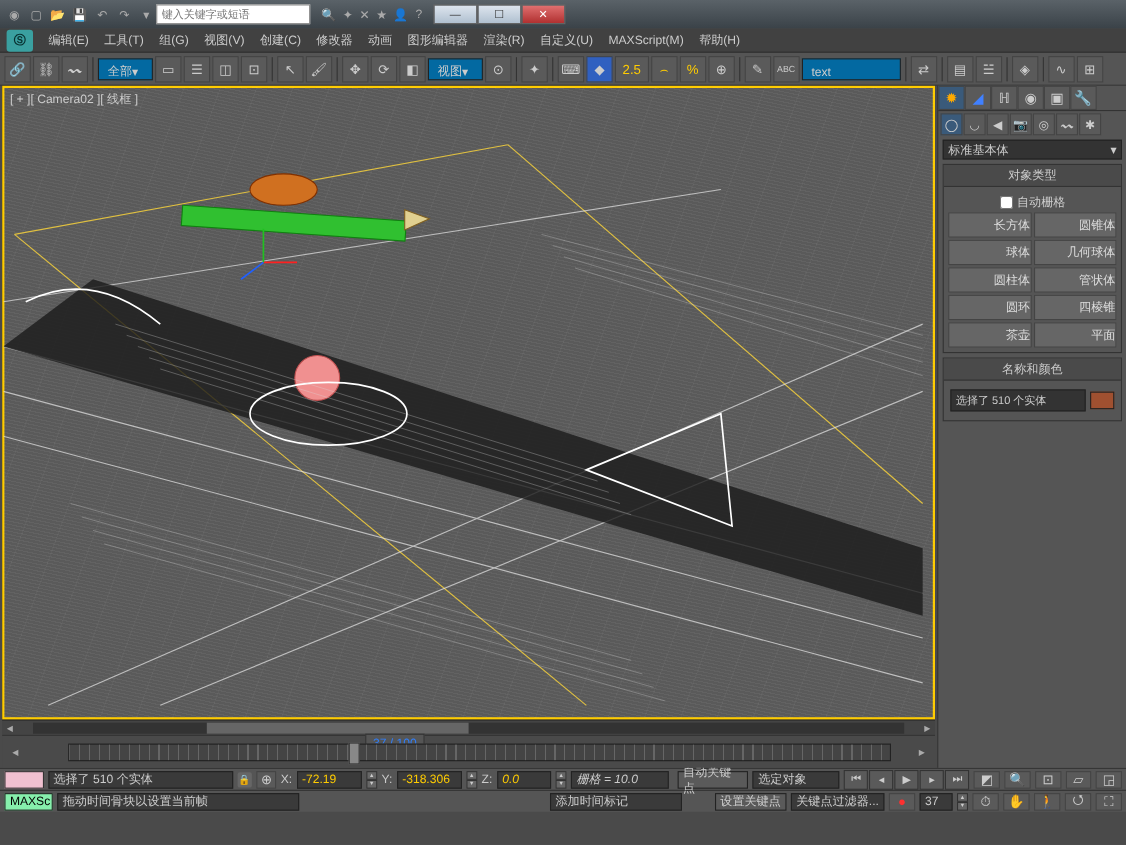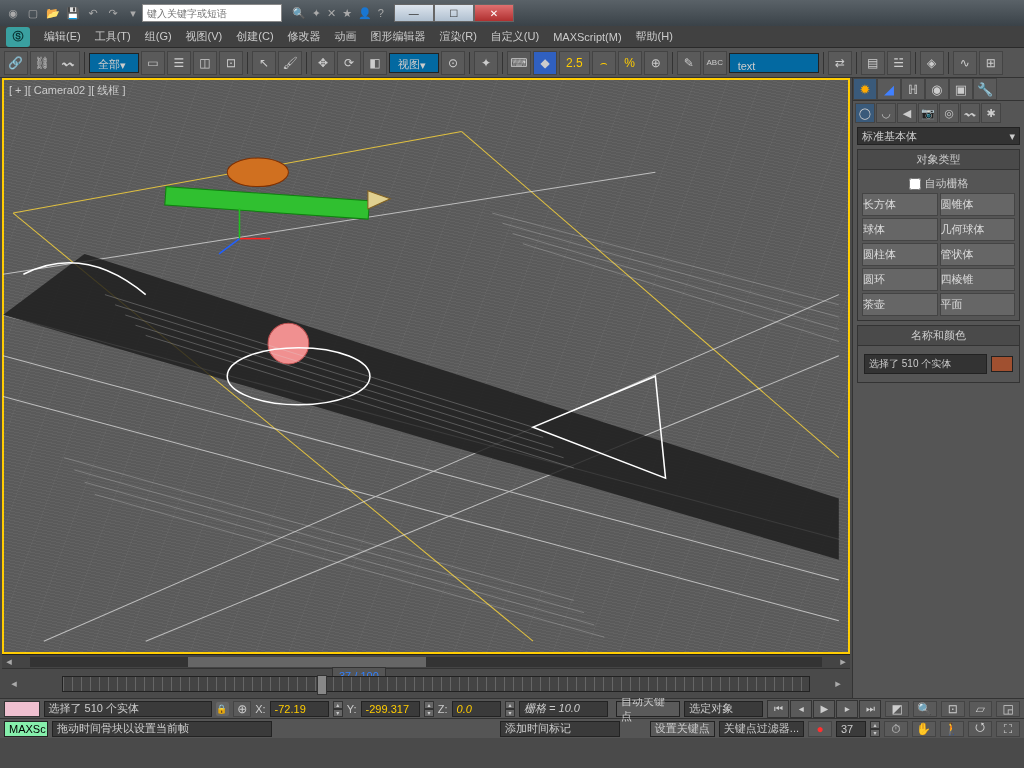--- a/index.html
+++ b/index.html
@@ -55,21 +55,21 @@
 .cmd-tabs div.on { background: #3a5a7a; }
 .cmd-subtabs { display: flex; flex-wrap: wrap; padding: 2px; gap: 1px; }
 .cmd-subtabs div { width: 20px; height: 20px; background: #5a5a5a; border: 1px solid #444; display: flex; align-items: center; justify-content: center; font-size: 11px; }
 .cmd-drop { margin: 2px 4px; height: 18px; background: #333; border: 1px solid #222; display: flex; align-items: center; padding: 0 4px; justify-content: space-between; }
 .rollout { border: 1px solid #333; margin: 2px 4px; background: #555; }
 .rollout-title { background: #4a4a4a; text-align: center; padding: 2px; border-bottom: 1px solid #333; }
 .rollout-body { padding: 4px; }
 .chk-row { display: flex; align-items: center; gap: 4px; padding: 2px 0; justify-content: center; }
 .chk-row input { width: 12px; height: 12px; }
 .prim-grid { display: grid; grid-template-columns: 1fr 1fr; gap: 2px; }
-.prim-btn { background: #666; border: 1px solid #444; text-align: left; padding: 3px 0; color: #ddd; font-size: 11px; }
+.prim-btn { background: #666; border: 1px solid #444; text-align: right; padding: 3px 0; color: #ddd; font-size: 11px; }
 .color-row { display: flex; align-items: center; gap: 4px; padding: 4px 2px; }
 .color-row .txt { flex: 1; background: #333; border: 1px solid #222; padding: 2px 4px; font-size: 10px; }
 .color-swatch { width: 22px; height: 16px; background: #a05030; border: 1px solid #222; }
 
 
 .timeline { height: 30px; background: #4a4a4a; display: flex; align-items: center; padding: 0 4px; border-top: 1px solid #333; position: relative; }
 .timeline .label-box { background: #555; border: 1px solid #333; padding: 2px 6px; color: #3080ff; position: absolute; left: 330px; top: -2px; }
 .timeline-track { flex: 1; height: 16px; background: #444; border: 1px solid #222; position: relative; margin: 0 20px 0 40px; }
 .timeline-ticks { position: absolute; inset: 0; background: repeating-linear-gradient(90deg, #666 0, #666 1px, transparent 1px, transparent 9px); }
 .timeline-slider { position: absolute; left: 34%; top: -2px; width: 10px; height: 20px; background: #888; border: 1px solid #333; }
@@ -310,21 +310,21 @@
   <div class="field" style="width:170px;">选择了 510 个实体</div>
   <div class="lock">🔒</div>
   <div class="tbtn" style="width:18px;height:16px;">⊕</div>
   <span>X:</span>
   <div class="field" style="width:60px;color:#ffcc00;">-72.19</div>
   <div class="spinner">
       <div>▴</div>
       <div>▾</div>
     </div>
   <span>Y:</span>
-  <div class="field" style="width:60px;color:#ffcc00;">-299.317</div>
+  <div class="field" style="width:60px;color:#ffcc00;">-318.306</div>
   <div class="spinner">
       <div>▴</div>
       <div>▾</div>
     </div>
   <span>Z:</span>
   <div class="field" style="width:50px;color:#ffcc00;font-style:italic;">0.0</div>
   <div class="spinner">
       <div>▴</div>
       <div>▾</div>
     </div>

